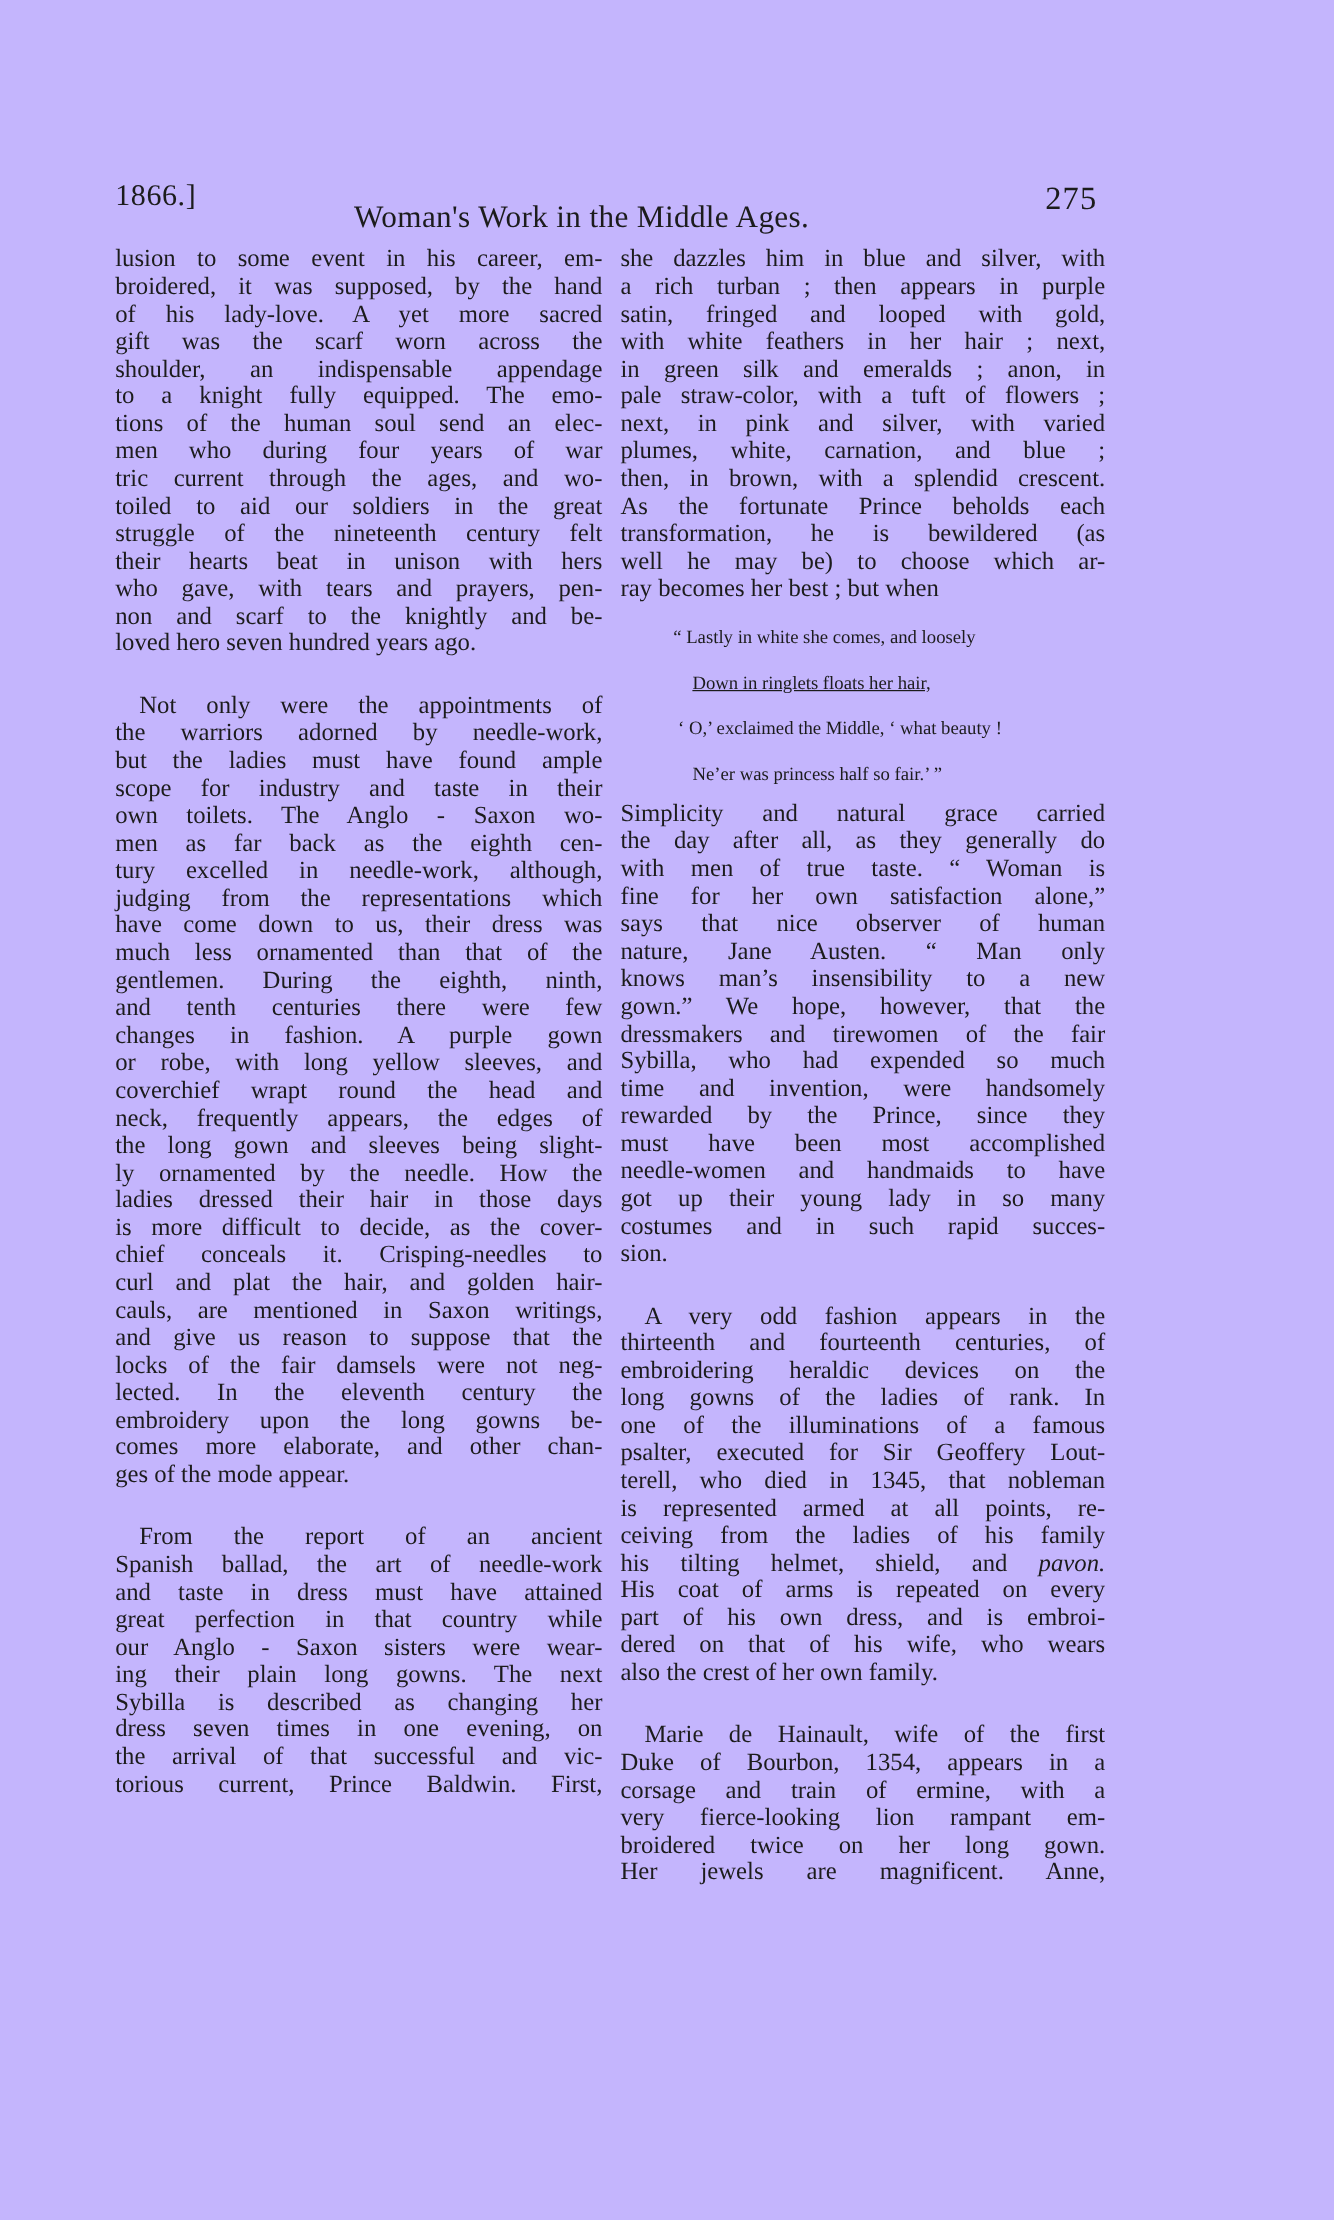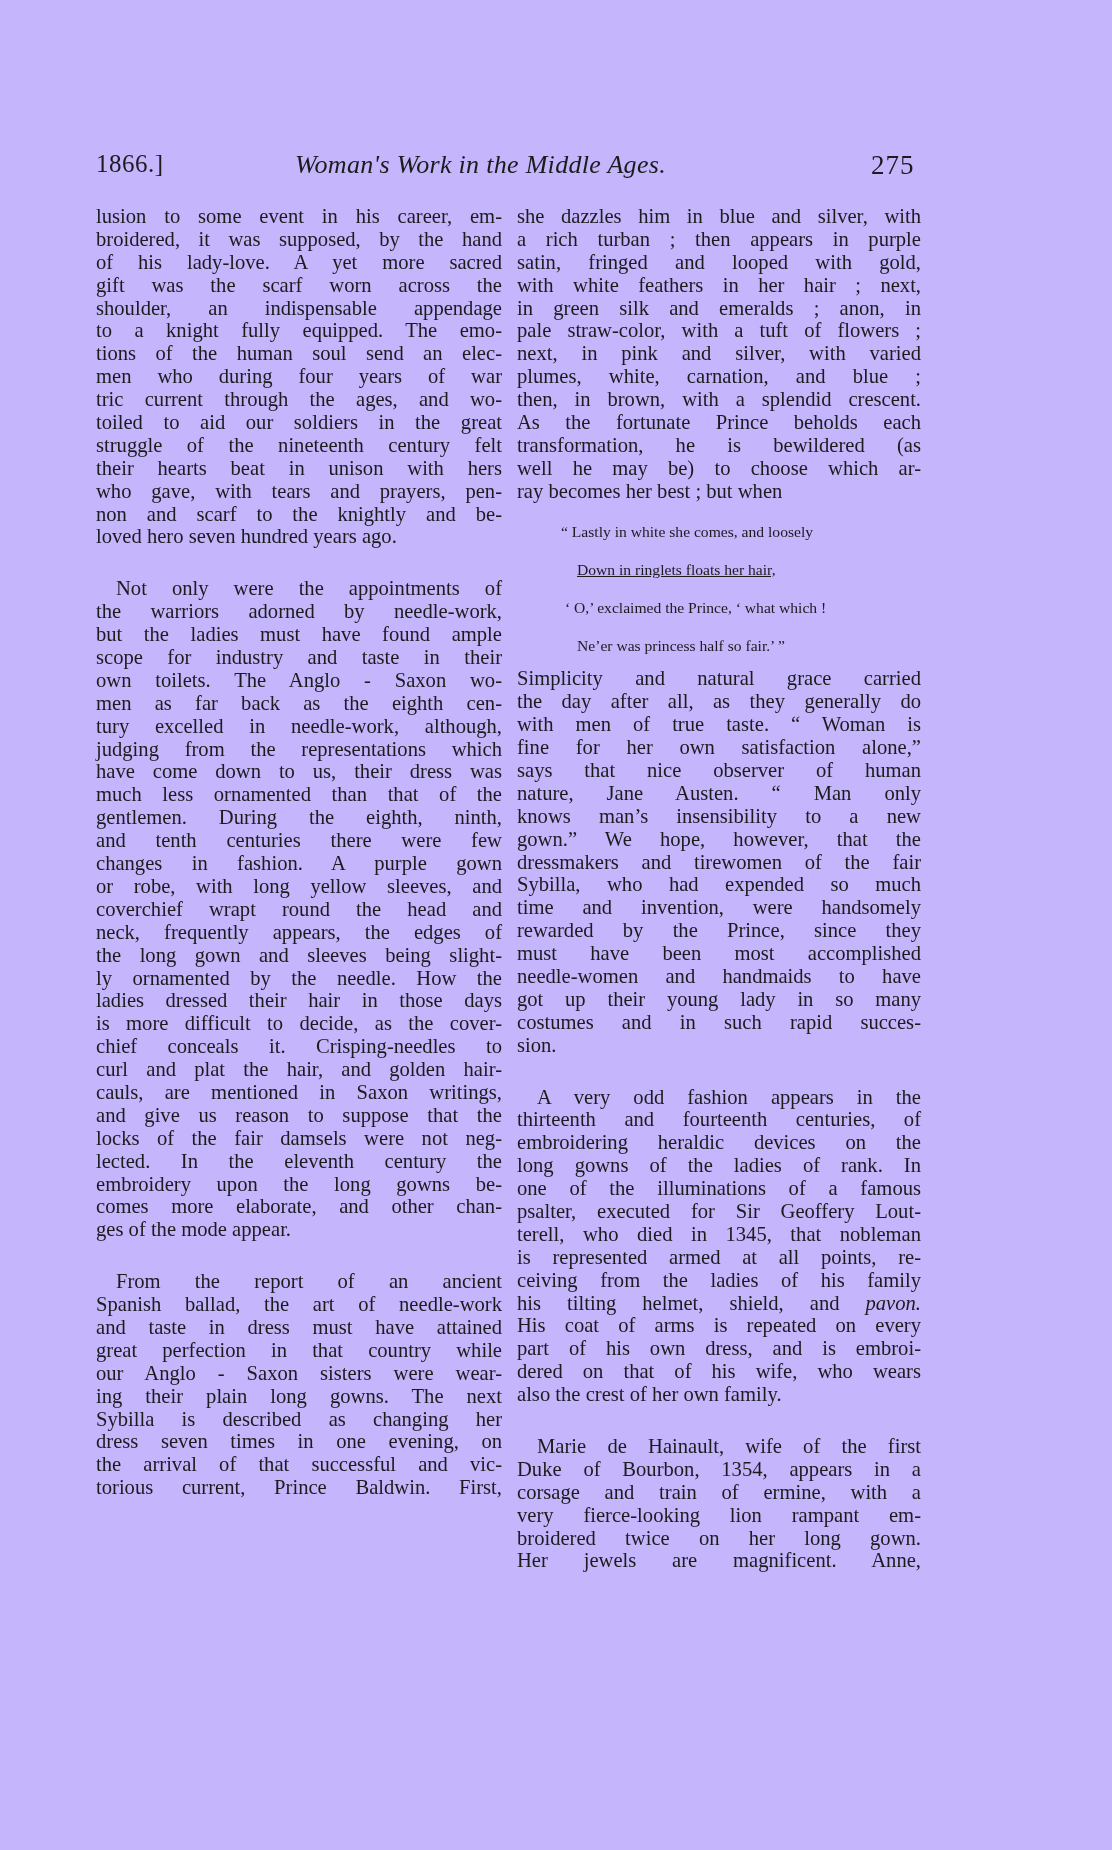--- a/index.html
+++ b/index.html
@@ -34,23 +34,22 @@
     .rh-year {
       position: absolute;
       left: 96px;
       top: 0;
       font-size: 25px;
       letter-spacing: 0.5px;
     }
     .rh-title {
       position: absolute;
       left: 295px;
-      top: 0;
+      top: 16px;
       font-size: 26px;
-      font-style: italic;
       letter-spacing: 0.3px;
     }
     .rh-page {
       position: absolute;
       left: 871px;
       top: 0;
       font-size: 27px;
       letter-spacing: 1px;
       text-align: center;
     }
@@ -185,21 +184,21 @@
         <span class="line"><span>plumes, white, carnation, and blue ;</span></span>
         <span class="line"><span>then, in brown, with a splendid crescent.</span></span>
         <span class="line"><span>As the fortunate Prince beholds each</span></span>
         <span class="line"><span>transformation, he is bewildered (as</span></span>
         <span class="line"><span>well he may be) to choose which ar-</span></span>
         <span class="line last"><span>ray becomes her best ;  but when</span></span>
       </div>
     <div class="verse">
       <span class="vline v1">“ Lastly in white she comes, and loosely</span>
       <span class="vline v2">Down in ringlets floats her hair,</span>
-      <span class="vline v3">‘ O,’ exclaimed the Prince, ‘ what which !</span>
+      <span class="vline v3">‘ O,’ exclaimed the Middle, ‘ what beauty !</span>
       <span class="vline v4">Ne’er was princess half so fair.’ ”</span>
     </div>
     <div id="right-after">
         <span class="line"><span>Simplicity and natural grace carried</span></span>
         <span class="line"><span>the day after all, as they generally do</span></span>
         <span class="line"><span>with men of true taste.  “ Woman is</span></span>
         <span class="line"><span>fine for her own satisfaction alone,”</span></span>
         <span class="line"><span>says that nice observer of human</span></span>
         <span class="line"><span>nature, Jane Austen.  “ Man only</span></span>
         <span class="line"><span>knows man’s insensibility to a new</span></span>

